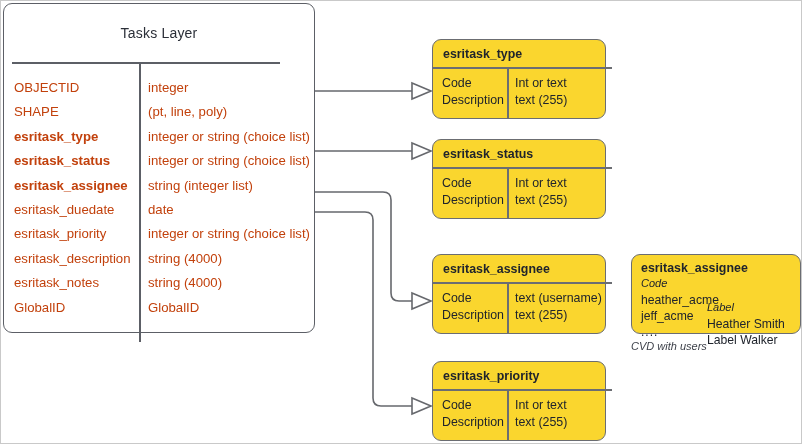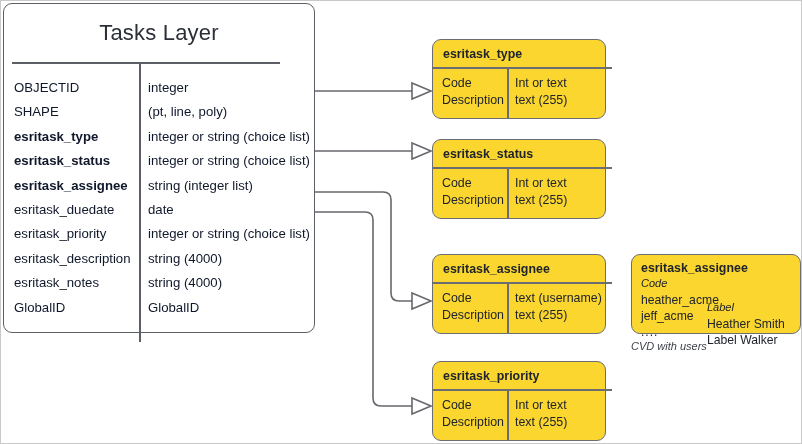--- a/index.html
+++ b/index.html
@@ -51,21 +51,21 @@
     box-sizing: border-box;
   }
   .entity-title {
     position: absolute;
     left: 0;
     top: 0;
     width: 100%;
     height: 58px;
     line-height: 58px;
     text-align: center;
-    font-size: 22px;
+    font-size: 14px;
     color: #2b2f38;
     letter-spacing: 0.2px;
   }
   .entity-title-rule {
     position: absolute;
     left: 8px;
     top: 58px;
     width: 268px;
     height: 1.7px;
     background: #5c5f66;
@@ -81,21 +81,21 @@
   .fields {
     position: absolute;
     left: 0;
     top: 76px;
     width: 100%;
   }
   .field-row {
     position: relative;
     height: 24.4px;
     font-size: 13.2px;
-    color: #0f172a;
+    color: #c2410c;
   }
   .field-name {
     position: absolute;
     left: 10px;
     top: 0;
     white-space: nowrap;
   }
   .field-type {
     position: absolute;
     left: 144px;

